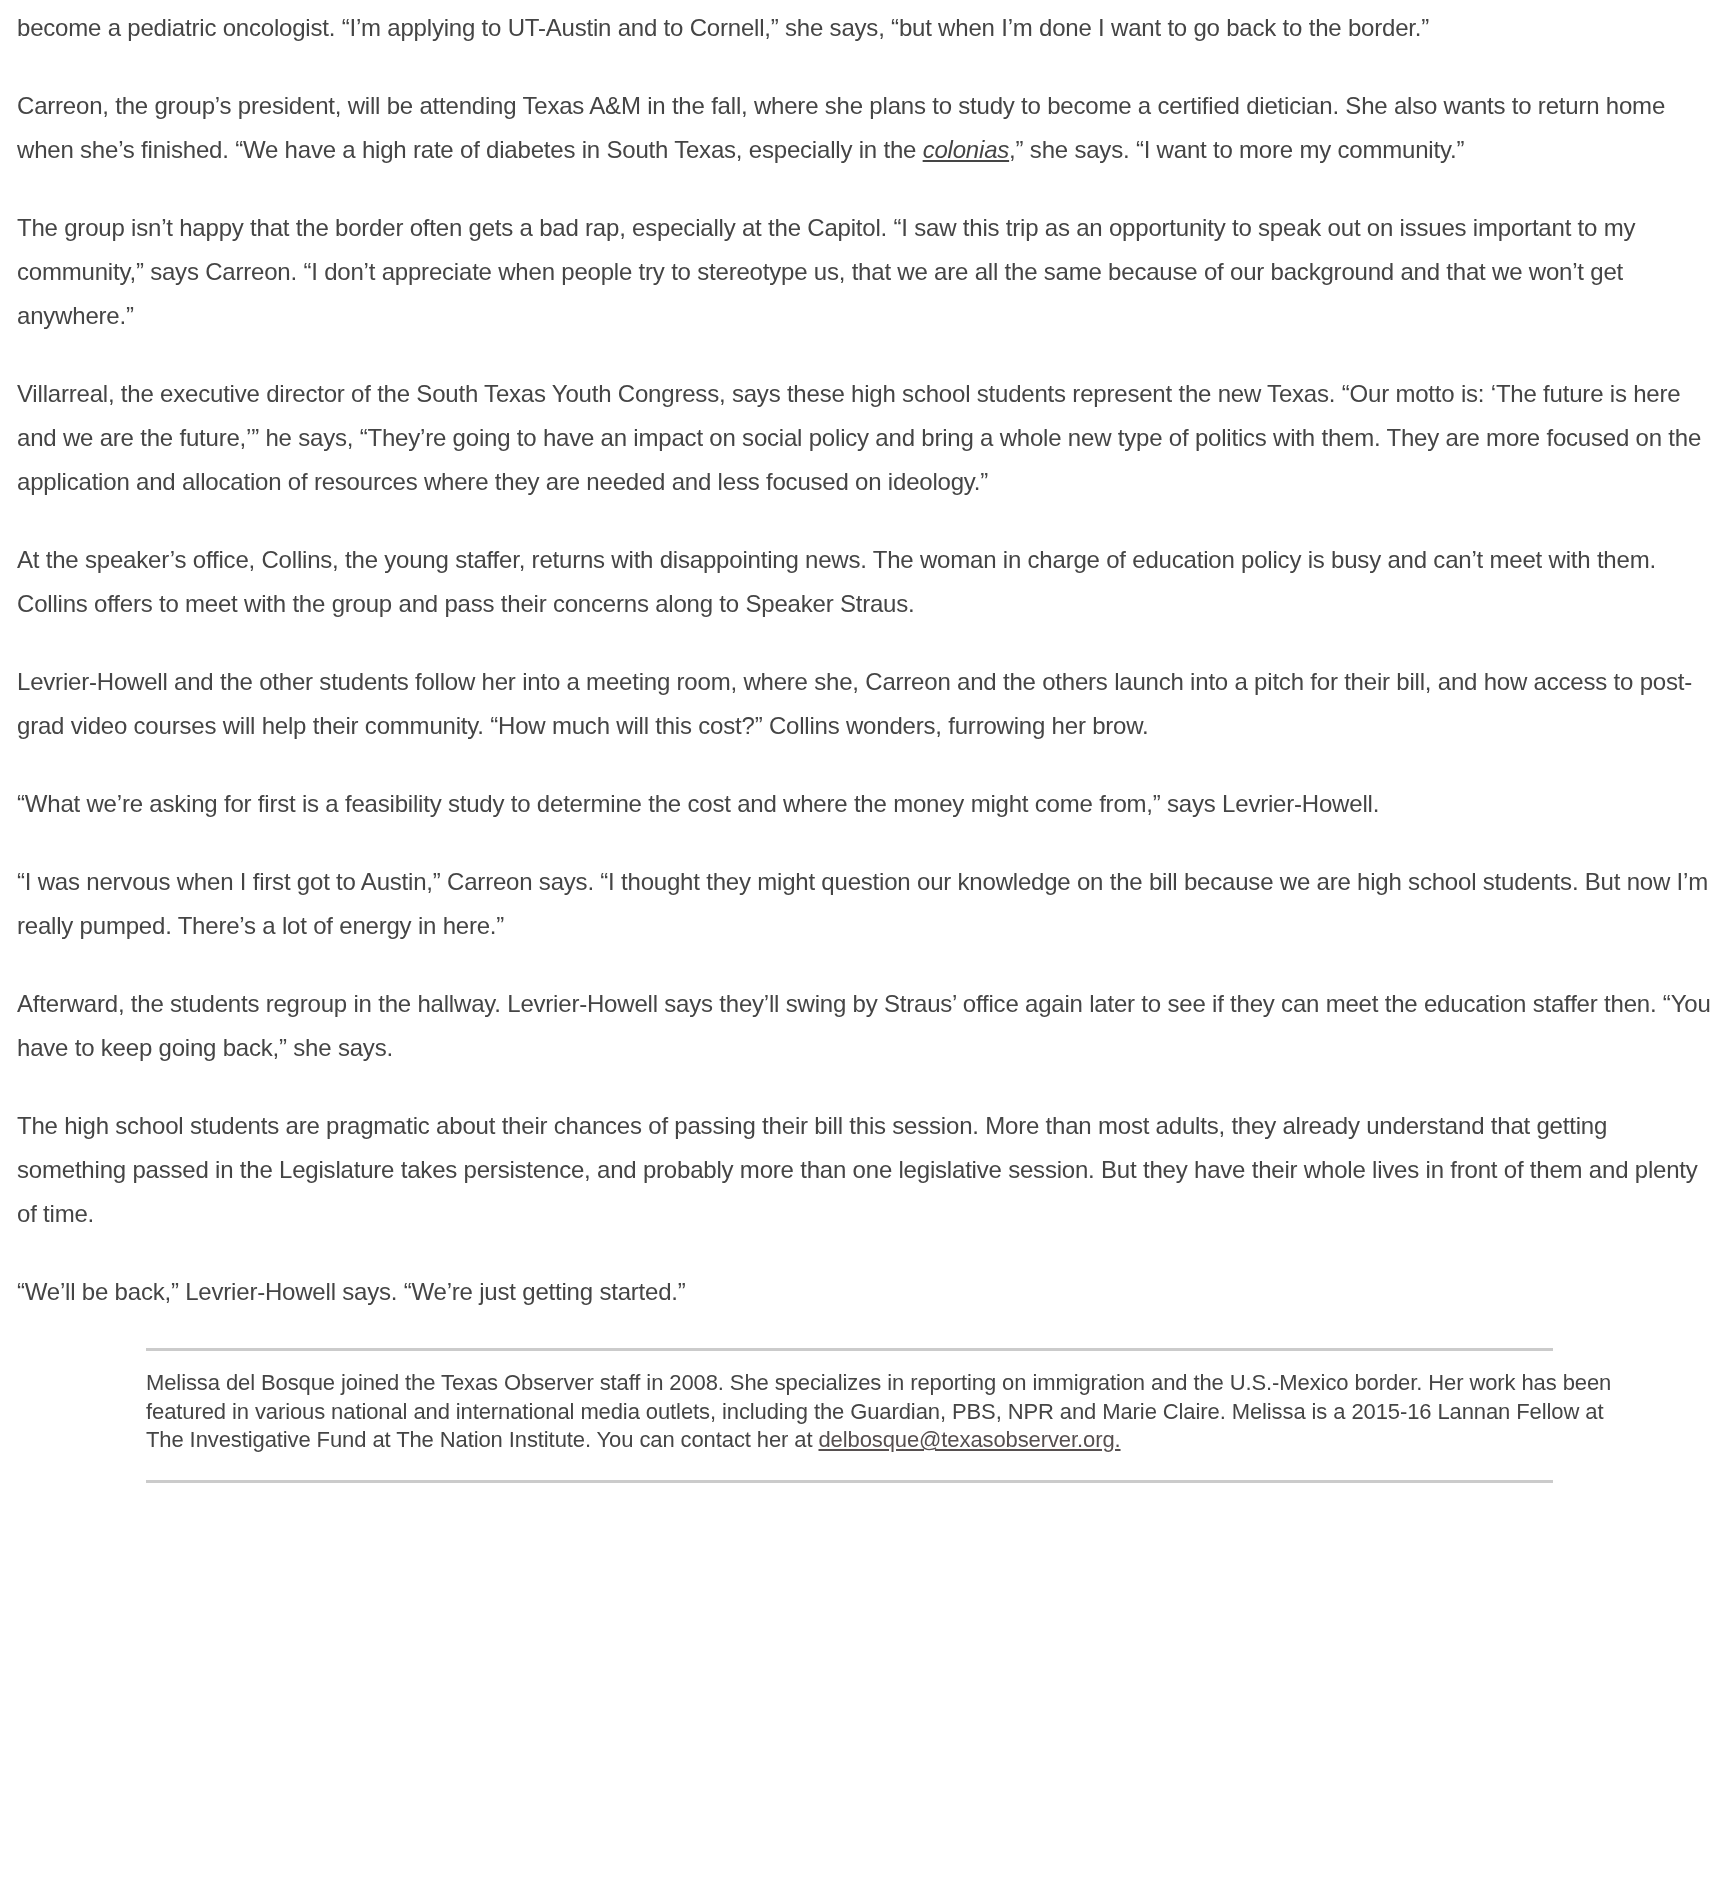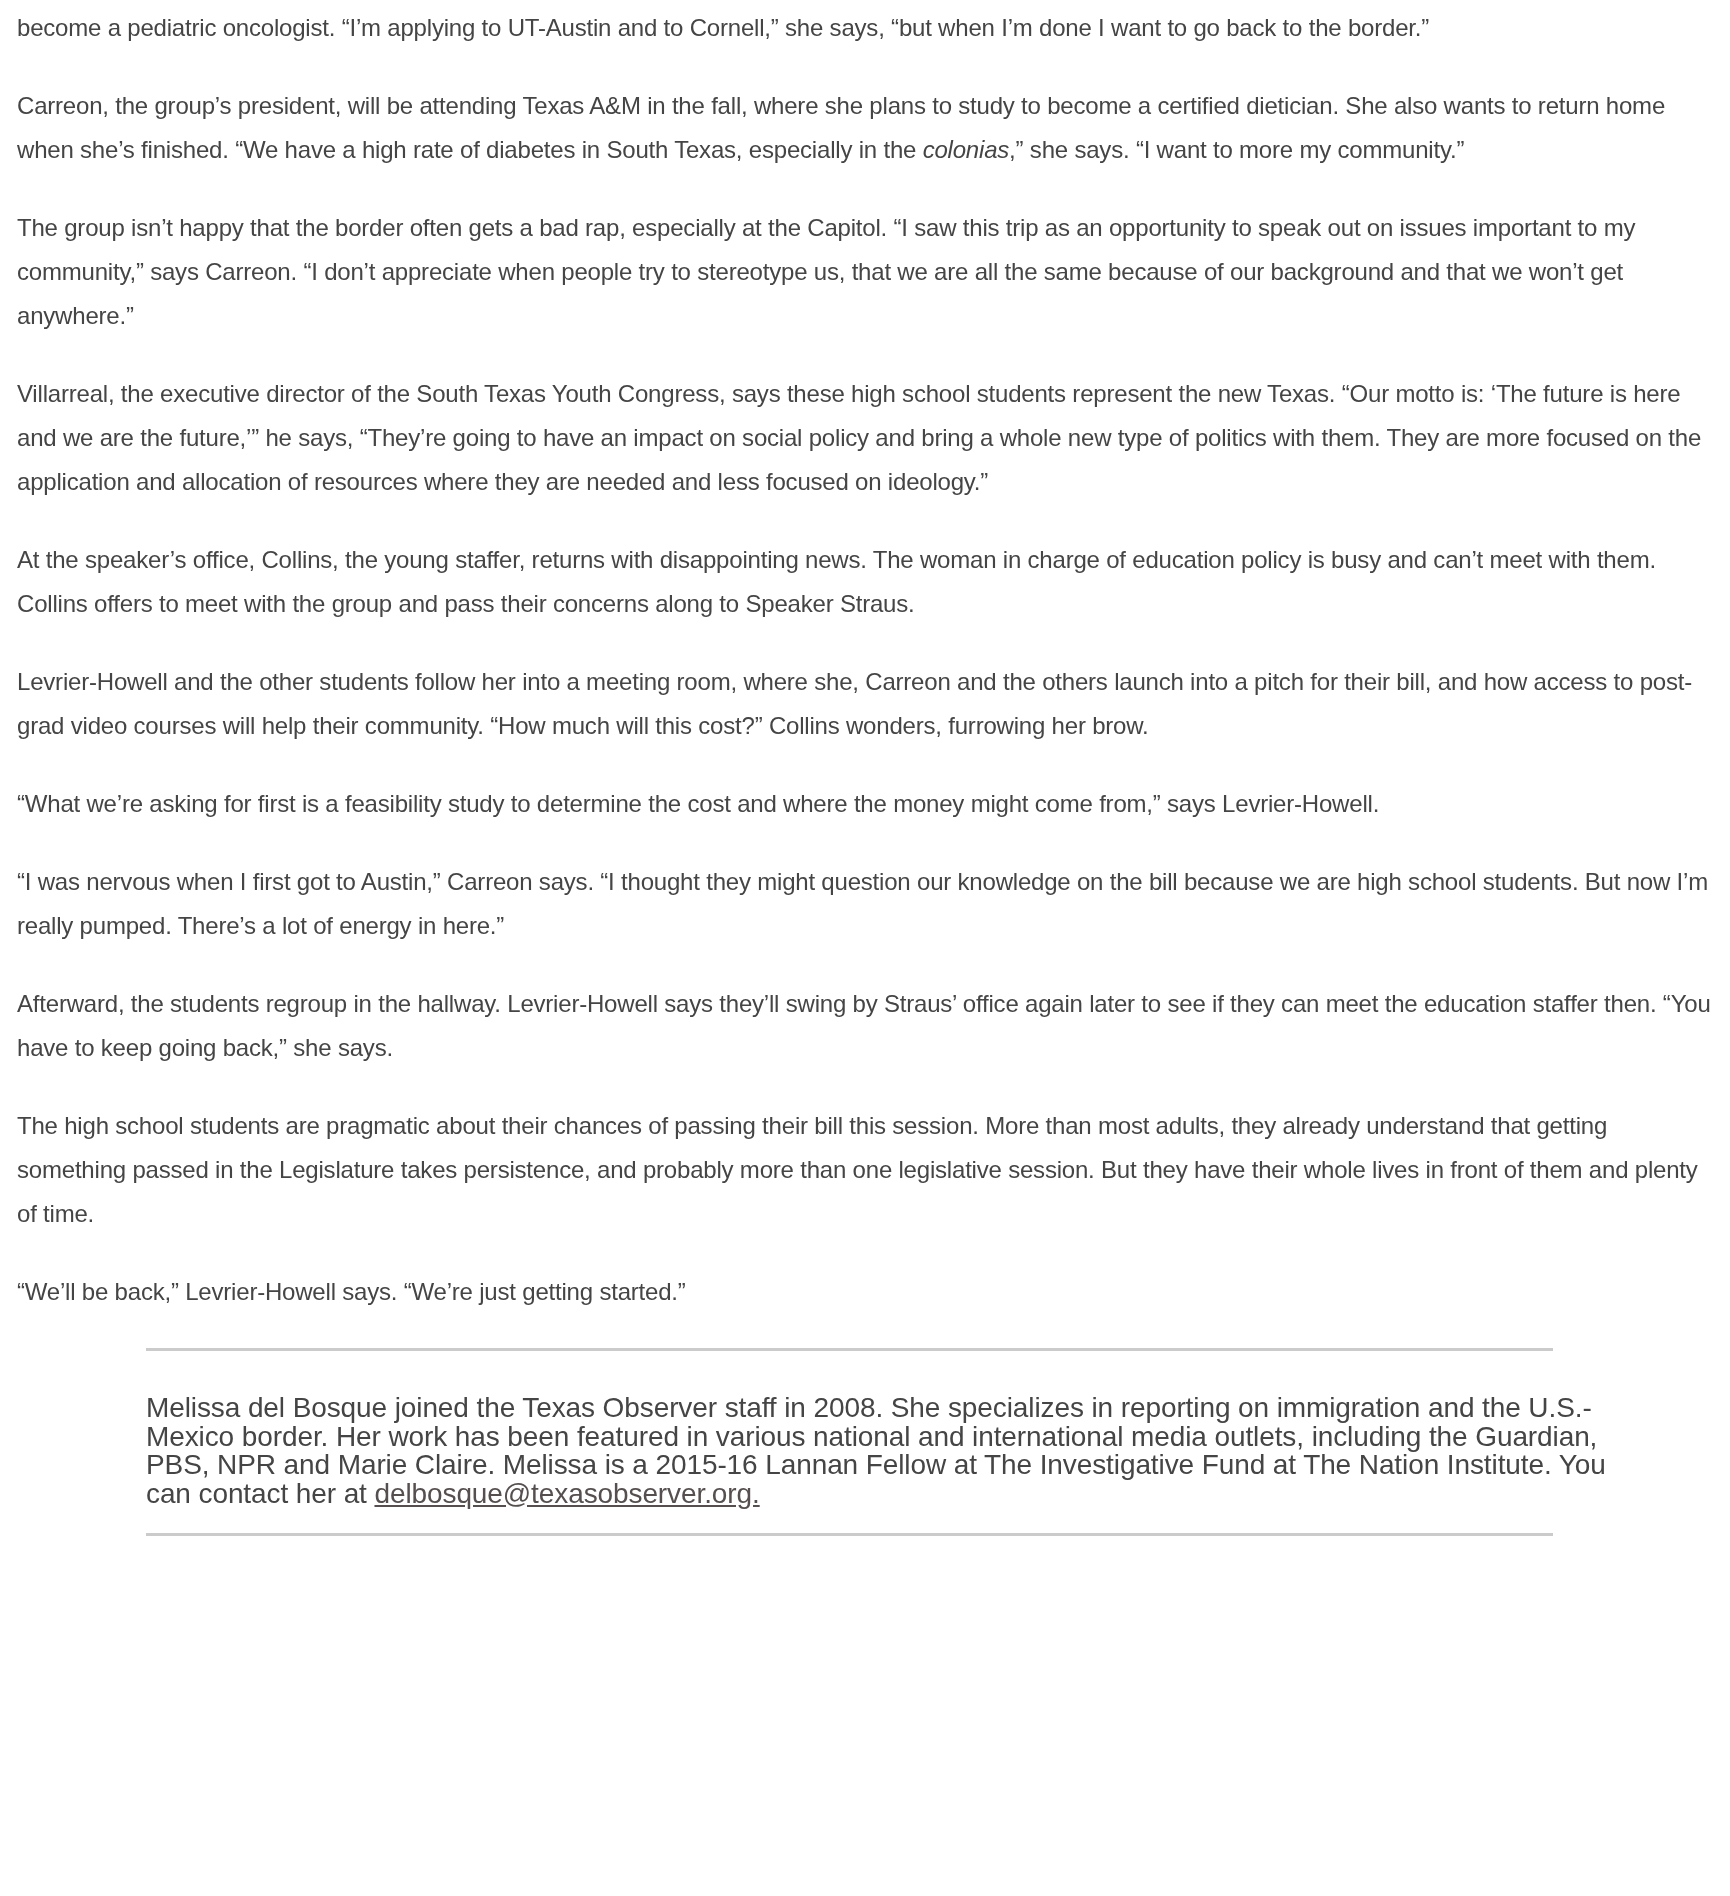--- a/index.html
+++ b/index.html
@@ -19,39 +19,40 @@
     box-sizing: border-box;
   }
   .para {
     font-size: 24px;
     line-height: 44px;
     letter-spacing: -0.2px;
     margin: 0 0 34px 0;
   }
   .para em {
     font-style: italic;
+    text-decoration: underline;
   }
   .author-footer {
     margin-left: 129px;
   }
   hr.rule {
     border: none;
     height: 3px;
     width: 1407px;
     margin: 0;
     background: #cbcbcb;
   }
   hr.rule-top { margin-top: 32px; }
   hr.rule-bottom { margin-top: 25px; }
   .bio {
     width: 1475px;
-    font-size: 28px;
+    font-size: 22px;
     line-height: 28.5px;
     letter-spacing: -0.1px;
-    margin: 43px 0 0 0;
+    margin: 18px 0 0 0;
     color: #454545;
   }
   a.bio-link {
     color: #564f4f;
     text-decoration: underline;
     cursor: pointer;
   }
 </style>
 </head>
 <body>

